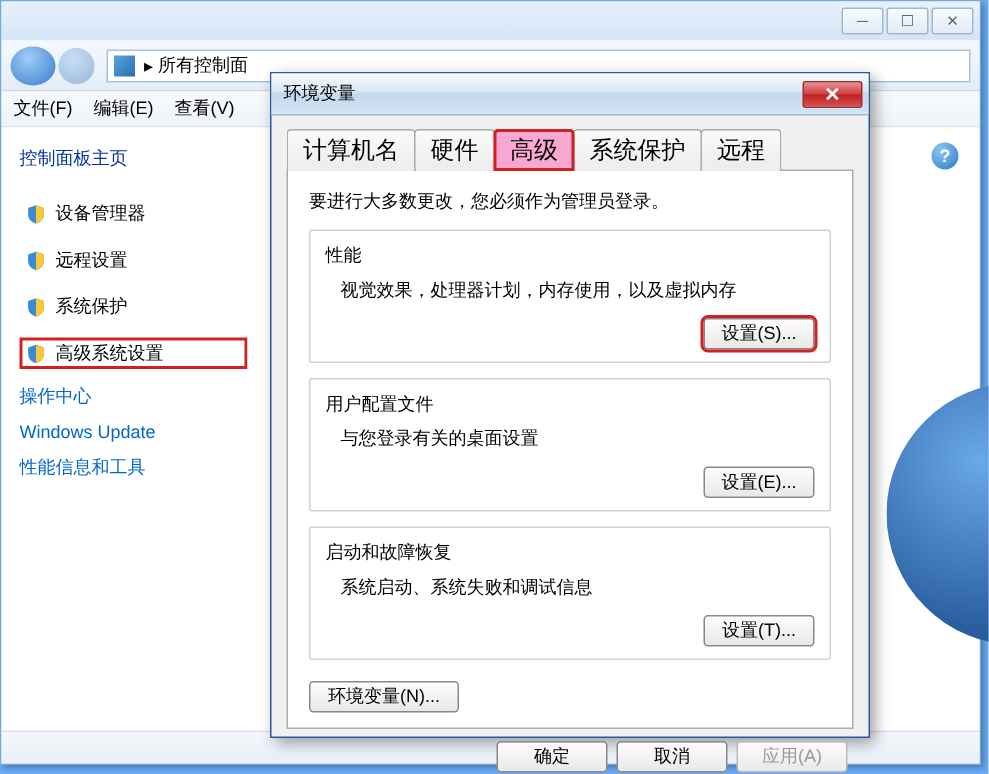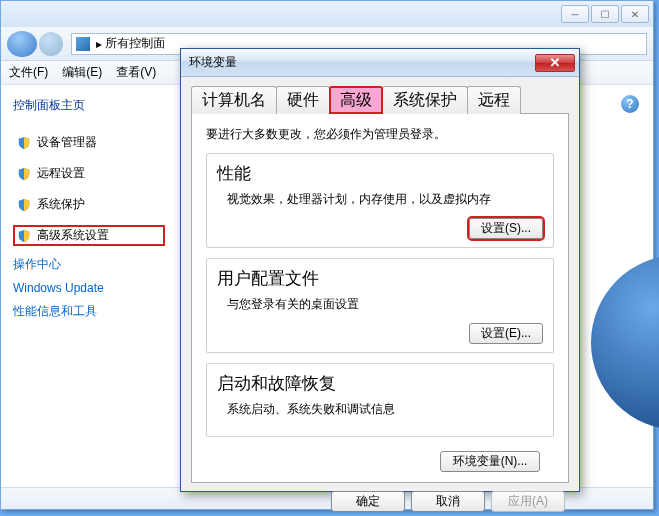--- a/index.html
+++ b/index.html
@@ -230,21 +230,21 @@
   margin-bottom: 10px;
 }
 .group {
   border: 1px solid #d0d0d0;
   border-radius: 2px;
   padding: 8px 10px 8px;
   margin-bottom: 10px;
   position: relative;
 }
 .group-title {
-  font-size: 17px;
+  font-size: 12px;
   margin-bottom: 6px;
 }
 .group-desc {
   font-size: 12px;
   color: #000;
   margin-bottom: 10px;
   margin-left: 10px;
 }
 .group-btn-row {
   display: flex;
@@ -266,21 +266,21 @@
 .winbtn.highlighted {
   outline: 2px solid #d02020;
   outline-offset: 0px;
 }
 .winbtn.disabled {
   color: #999;
   border-color: #bbb;
 }
 .envvar-row {
   display: flex;
-  justify-content: flex-end;
+  justify-content: flex-start;
   margin-top: 4px;
   padding-right: 14px;
 }
 .dlg-buttons {
   display: flex;
   justify-content: flex-end;
   gap: 6px;
   padding: 8px 4px 0;
 }
 .deco-sphere {
@@ -397,20 +397,23 @@
         <div class="group-title">用户配置文件</div>
         <div class="group-desc">与您登录有关的桌面设置</div>
         <div class="group-btn-row">
           <button class="winbtn">设置(E)...</button>
         </div>
       </div>
 
       <div class="group">
         <div class="group-title">启动和故障恢复</div>
         <div class="group-desc">系统启动、系统失败和调试信息</div>
+        <div class="group-btn-row">
+          <button class="winbtn">设置(T)...</button>
+        </div>
       </div>
 
       <div class="envvar-row">
         <button class="winbtn" style="min-width:100px">环境变量(N)...</button>
       </div>
     </div>
     <div class="dlg-buttons">
       <button class="winbtn">确定</button>
       <button class="winbtn">取消</button>
       <button class="winbtn disabled">应用(A)</button>

